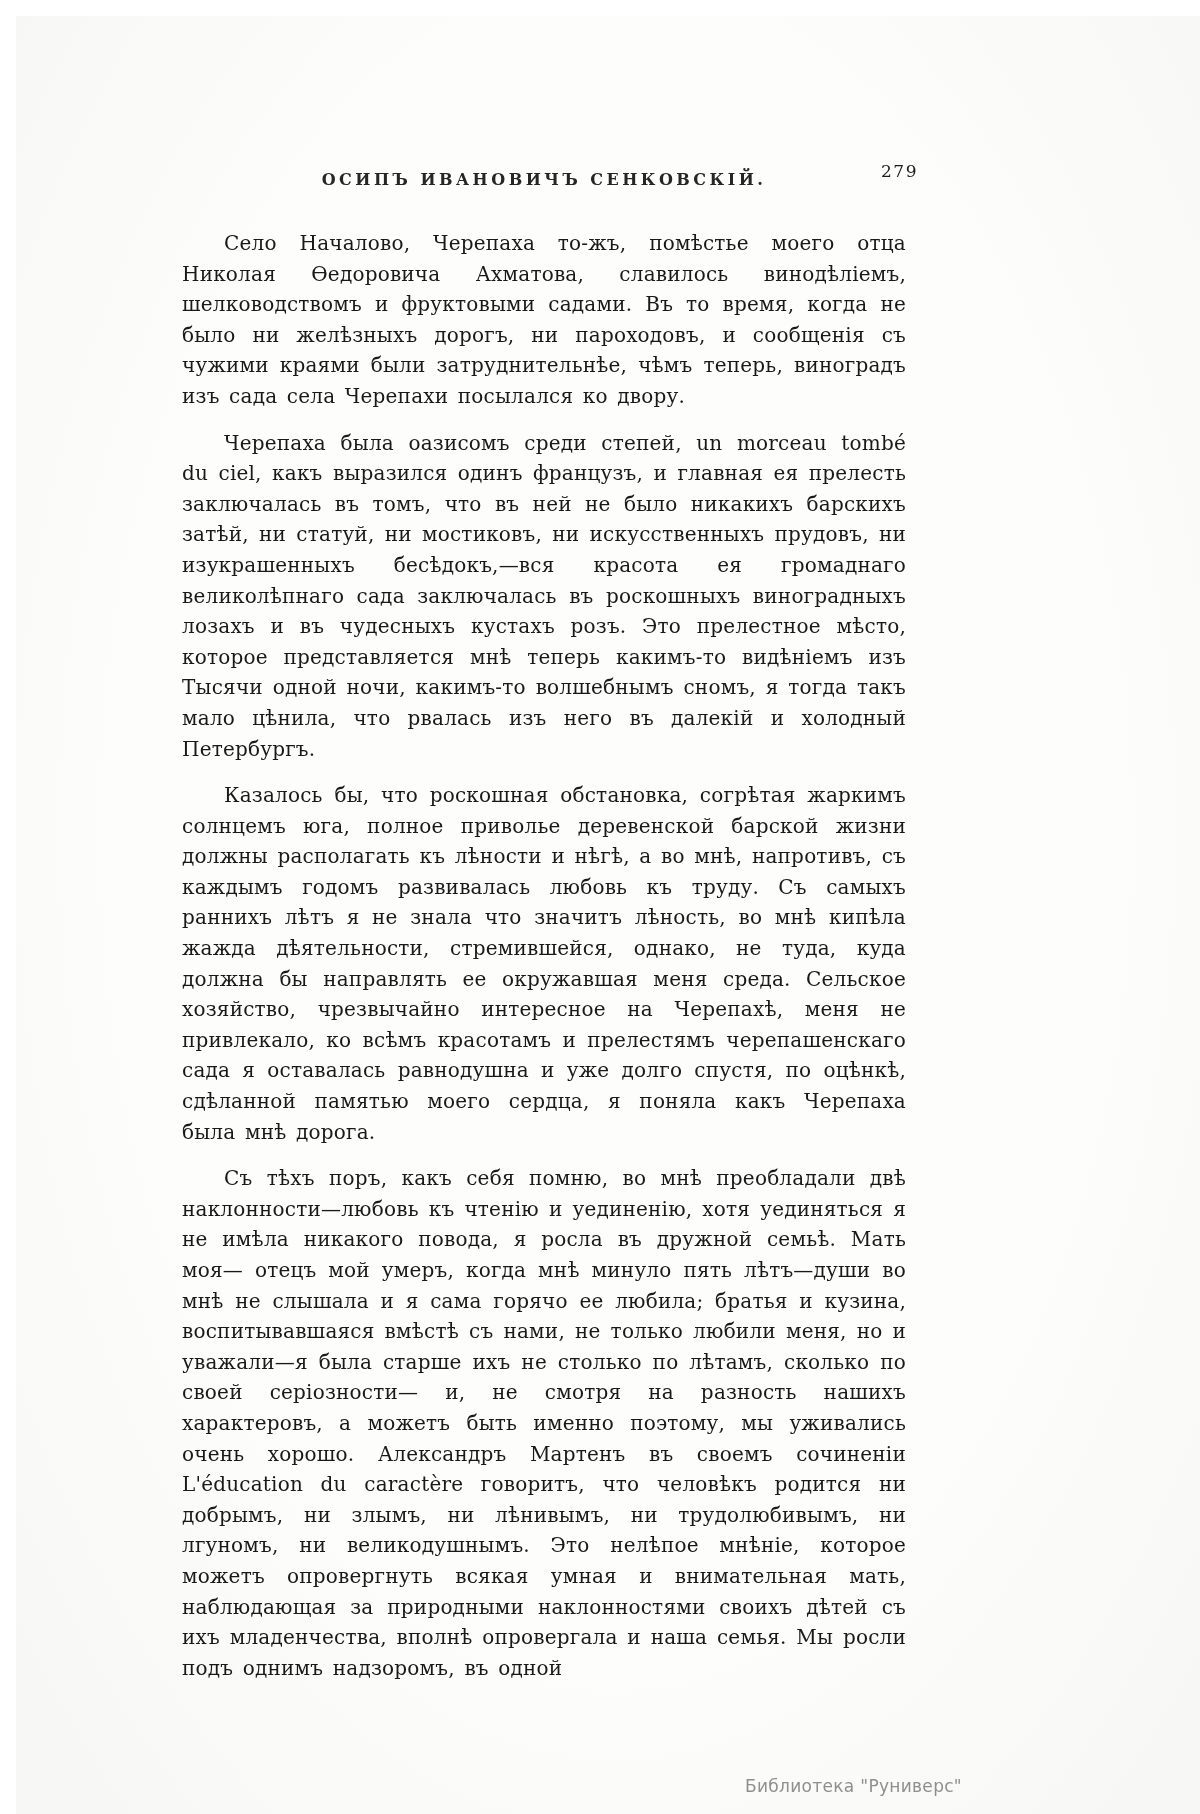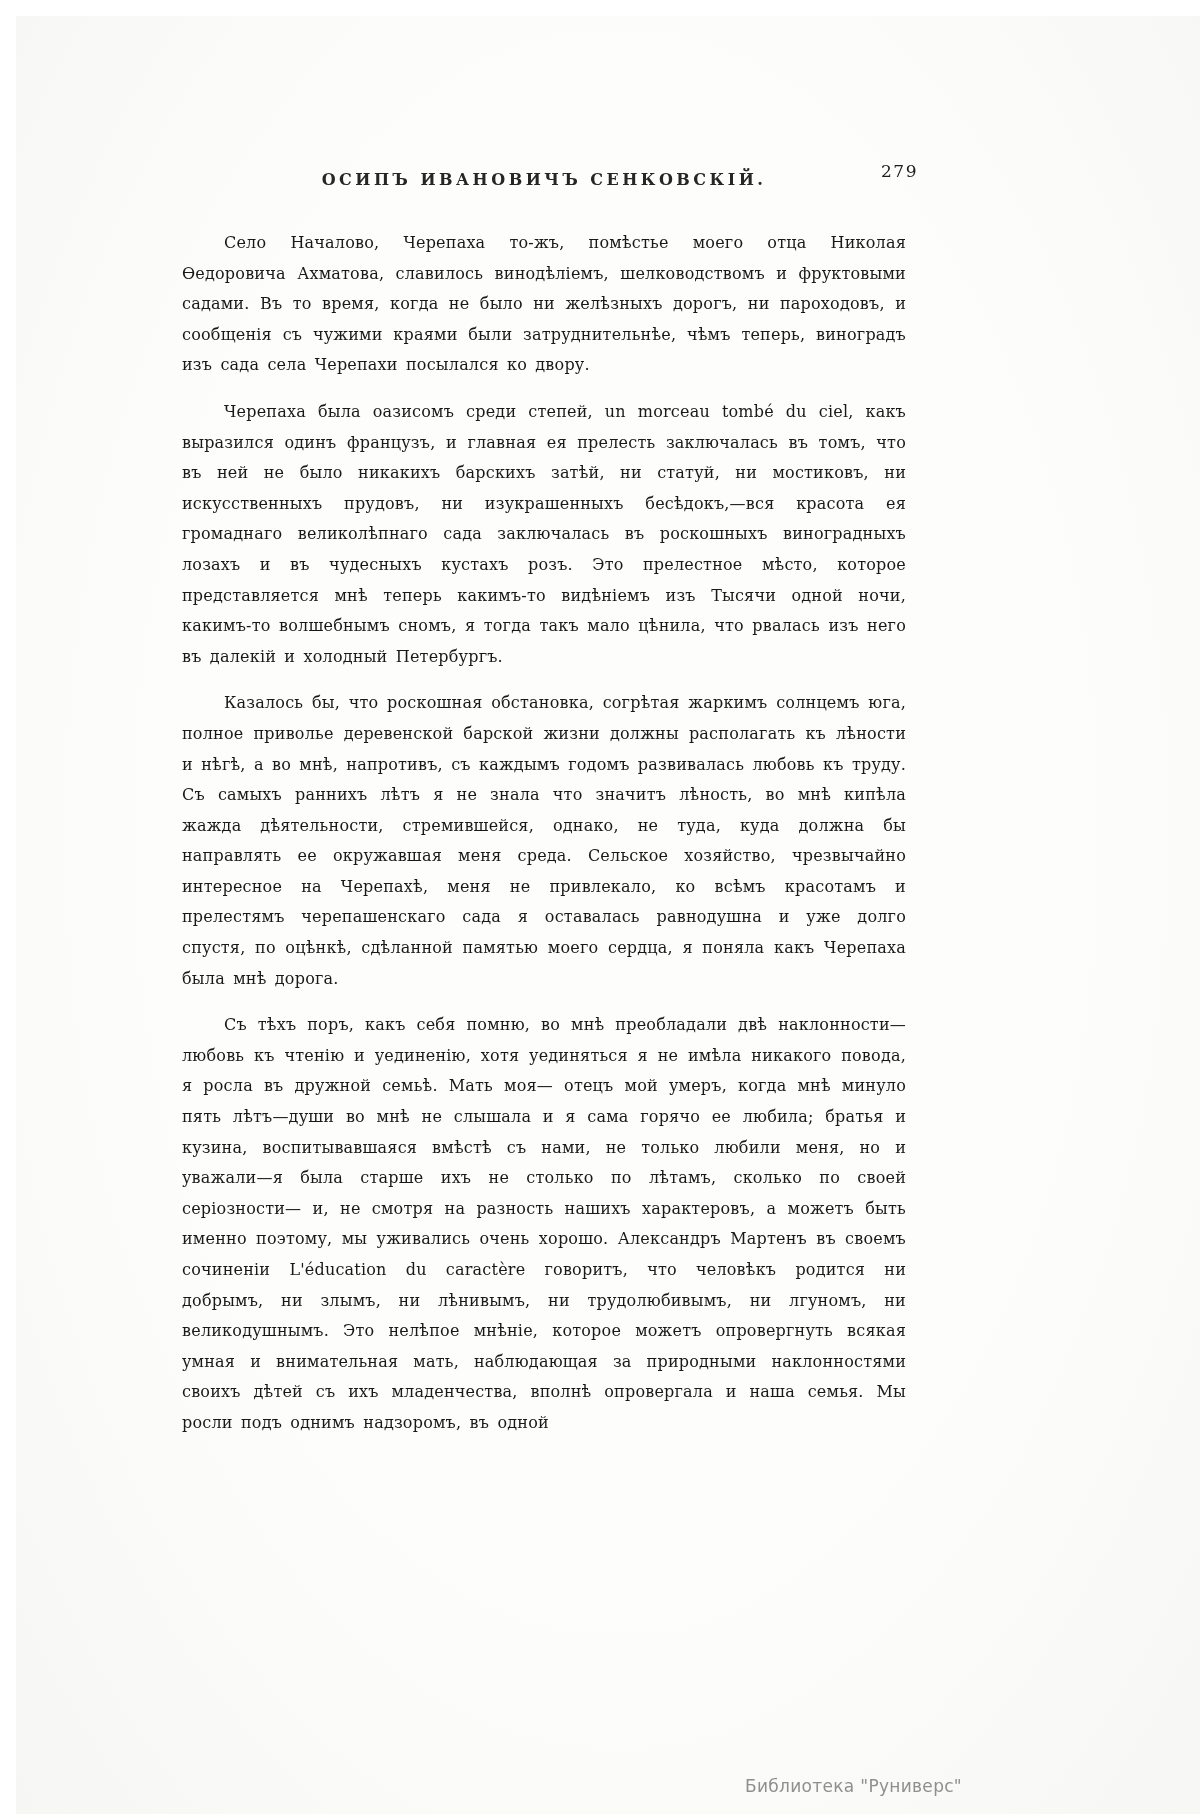--- a/index.html
+++ b/index.html
@@ -40,21 +40,21 @@
   .page-number {
     position: absolute;
     right: -4px;
     top: -1px;
     font-size: 17px;
     letter-spacing: 1.5px;
     color: #1c1c1c;
   }
 
   .body-text p {
-    font-size: 16px;
+    font-size: 20px;
     line-height: 30.6px;
     text-align: justify;
     text-indent: 42px;
     word-spacing: 3px;
     letter-spacing: 0.2px;
     color: #191919;
   }
 
   .watermark {
     position: absolute;

